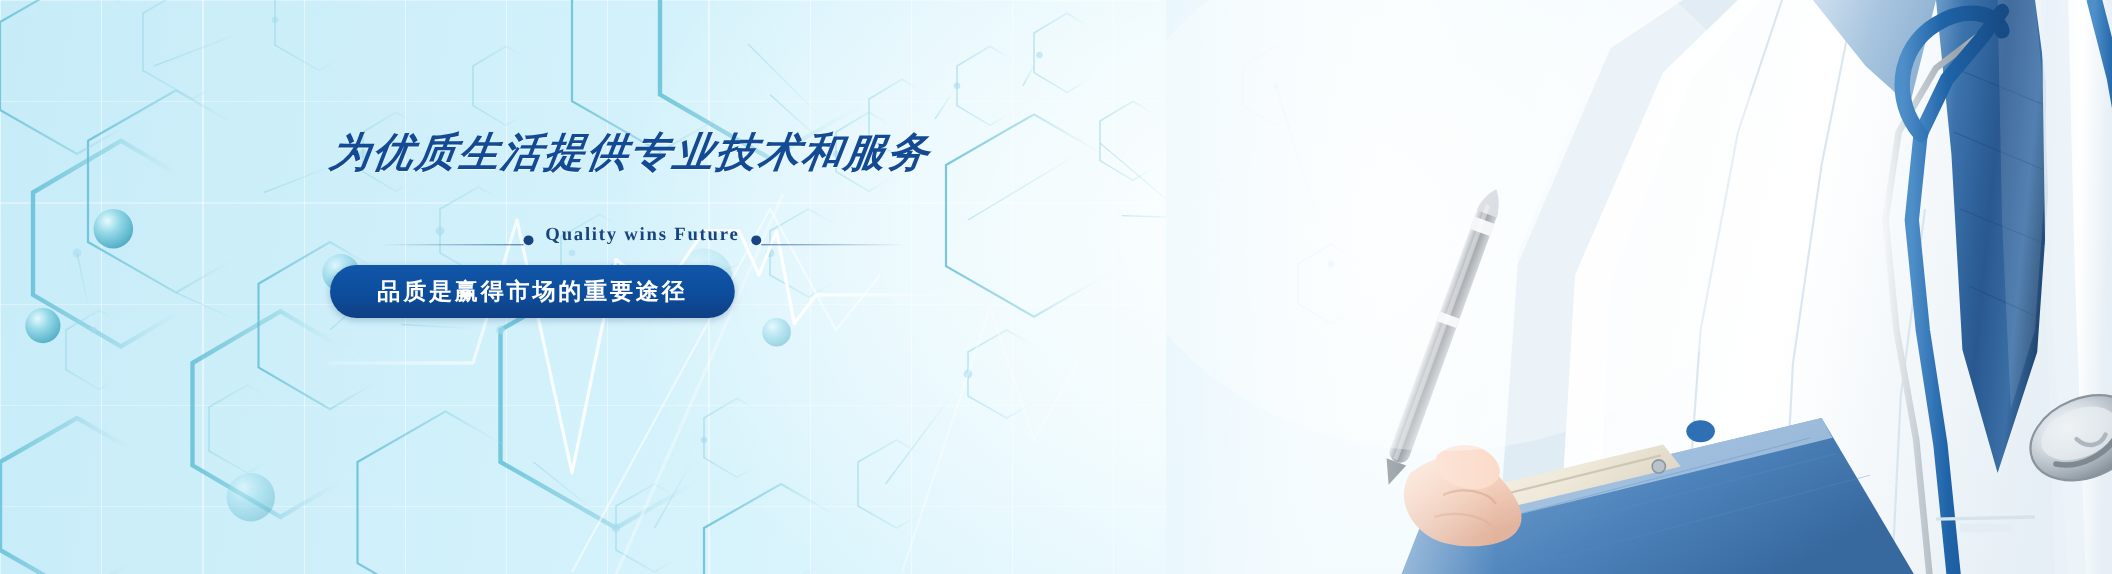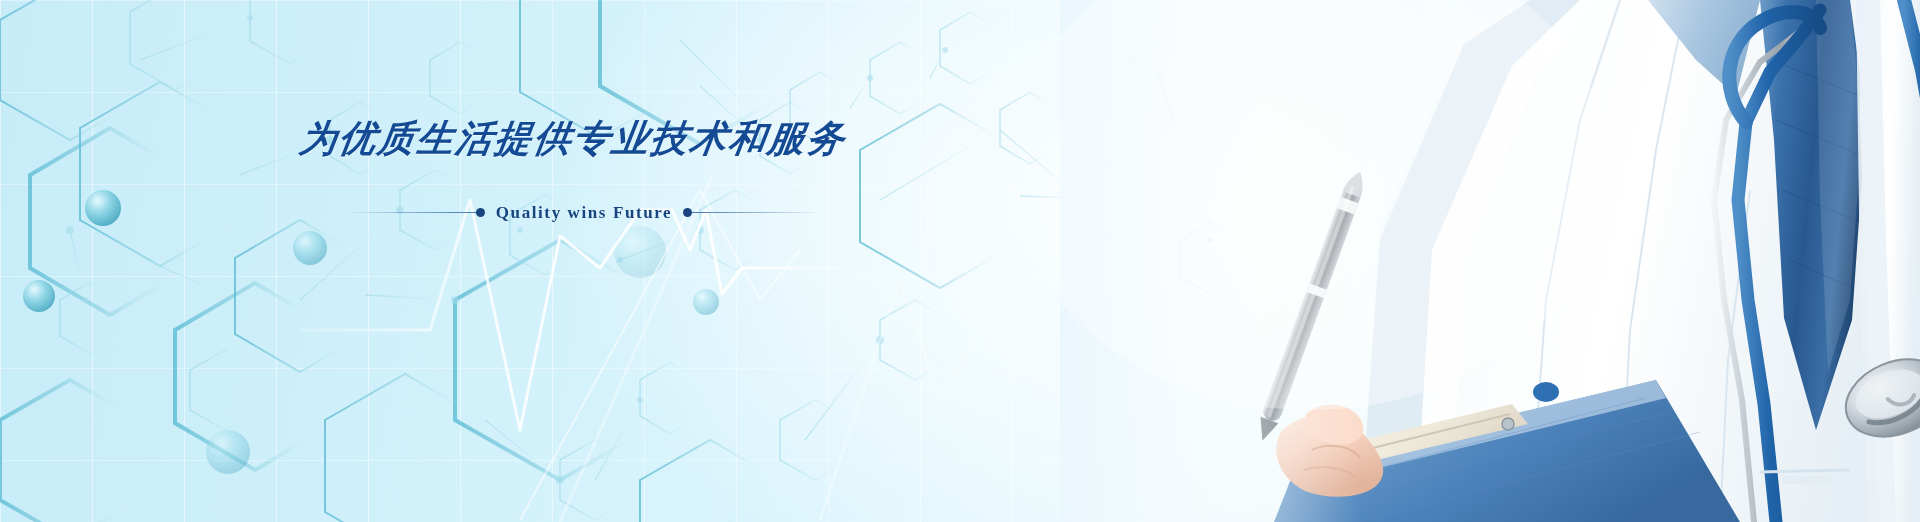--- a/index.html
+++ b/index.html
@@ -47,21 +47,21 @@
     white-space:nowrap;
     line-height:1.15;
     text-shadow:0 1px 0 rgba(255,255,255,.55);
     transform:skewX(-8deg);
     font-family:"Liberation Sans", sans-serif;
   }
 
   .divider {
     margin-top:42px;
     display:flex;
-    align-items:center;
+    align-items:flex-end;
     width:478px;
     margin-left:45px;
   }
   .divider .rule {
     flex:1 1 auto;
     height:1px;
     background:linear-gradient(to right, rgba(19,74,147,0) 0%, rgba(19,74,147,.75) 100%);
   }
   .divider .rule.right {
     background:linear-gradient(to left, rgba(19,74,147,0) 0%, rgba(19,74,147,.75) 100%);
@@ -411,15 +411,18 @@
     <div class="headline">为优质生活提供专业技术和服务</div>
 
     <div class="divider">
       <div class="rule"></div>
       <div class="dot"></div>
       <div class="en">Quality wins Future</div>
       <div class="dot"></div>
       <div class="rule right"></div>
     </div>
 
+    <button class="pill">
+      <span>品质是赢得市场的重要途径</span>
+    </button>
   </div>
 
 </div>
 
 </body></html>

